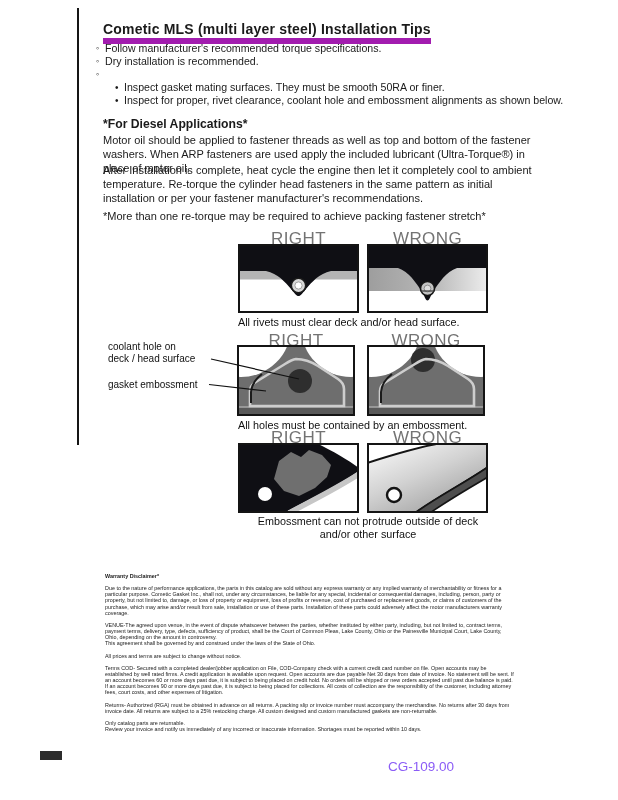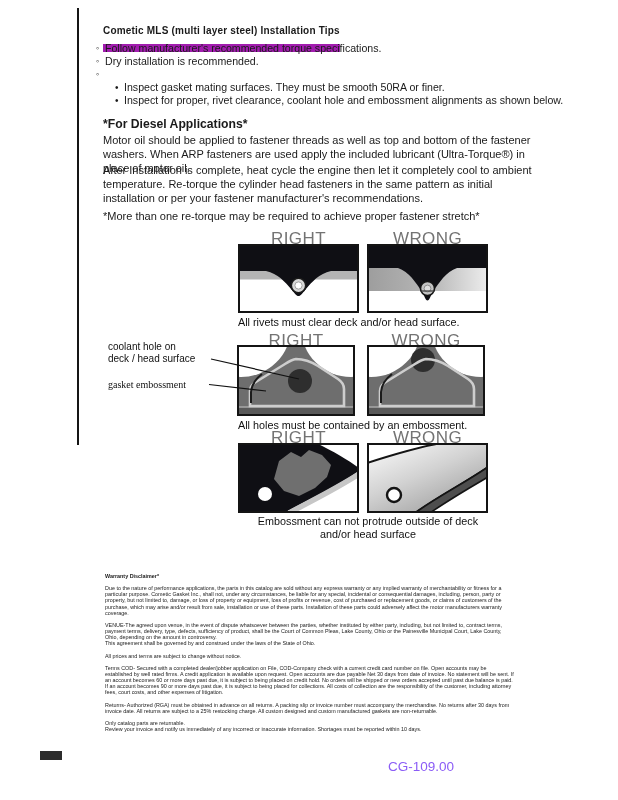--- a/index.html
+++ b/index.html
@@ -3,22 +3,22 @@
 <meta charset="utf-8">
 <style>
   html,body{margin:0;padding:0;background:#e8e8e8;}
   .page{
     position:relative;width:618px;height:800px;background:#ffffff;
     font-family:"Liberation Sans",sans-serif;color:#1a1a1a;overflow:hidden;
     margin:0 auto;
   }
   .abs{position:absolute;}
   .title{
-    font-size:10px;font-weight:bold;letter-spacing:.2px;
-    border-bottom:8px solid #a21caf;padding-bottom:8px;display:inline-block;
+    font-size:14px;font-weight:bold;letter-spacing:.2px;
+    border-bottom:6px solid #a21caf;padding-bottom:1px;display:inline-block;
   }
   .bullets{font-size:10.6px;line-height:13px;}
   .b-row{display:flex;}
   .b-mark{width:9px;flex:0 0 9px;font-size:9px;line-height:13px;}
   .sb-row{display:flex;padding-left:19px;}
   .sb-mark{width:9px;flex:0 0 9px;font-size:10px;line-height:13px;}
   .h2{font-size:12.2px;font-weight:bold;}
   .body-par{font-size:11px;line-height:14.2px;width:434px;}
   .dlabel{font-size:17px;letter-spacing:.4px;text-align:center;width:121px;color:#737373;}
   .caption{font-size:10.8px;line-height:12.5px;color:#111;text-align:center;}
@@ -62,21 +62,21 @@
     </div>
     <div class="sb-row">
       <span class="sb-mark">•</span>
       <span>Inspect for proper, rivet clearance, coolant hole and embossment alignments as shown below.</span>
     </div>
   </div>
 
   <div class="abs h2" style="left:103px;top:117px;">*For Diesel Applications*</div>
   <div class="abs body-par" style="left:103px;top:133px;">Motor oil should be applied to fastener threads as well as top and bottom of the fastener washers. When ARP fasteners are used apply the included lubricant (Ultra-Torque®) in place of motor oil.</div>
   <div class="abs body-par" style="left:103px;top:163px;">After Installation is complete, heat cycle the engine then let it completely cool to ambient temperature. Re-torque the cylinder head fasteners in the same pattern as initial installation or per your fastener manufacturer's recommendations.</div>
-  <div class="abs body-par" style="left:103px;top:209px;">*More than one re-torque may be required to achieve proper fastener stretch*</div>
+  <div class="abs body-par" style="left:103px;top:209px;">*More than one re-torque may be required to achieve packing fastener stretch*</div>
 
   <div class="abs dlabel" style="left:238px;top:229px;">RIGHT</div>
   <div class="abs dlabel" style="left:367px;top:229px;">WRONG</div>
 
   <svg class="panel" style="left:238px;top:244px;" width="121" height="69" viewBox="0 0 121 69">
     <rect width="121" height="69" fill="#ffffff"></rect>
     <rect y="27" width="121" height="8.5" fill="#b4b4b4"></rect>
     <path d="M0,0 H121 V27 H93 C81,29.5 74,38 68,45 C64,49.8 62.8,52 60.5,52 C58.2,52 57,49.8 53,45 C47,38 40,29.5 28,27 H0 Z" fill="#0f0f14"></path>
     <circle cx="60.5" cy="41.5" r="7.2" fill="#d8d8d8" stroke="#1a1a1a" stroke-width="1.6"></circle>
     <circle cx="60.5" cy="41.5" r="3.6" fill="#ffffff" stroke="#8f8f8f" stroke-width="0.8"></circle>
@@ -102,21 +102,21 @@
 
   <div class="abs caption" style="left:238px;top:316px;">All rivets must clear deck and/or head surface.</div>
 
   <div class="abs dlabel" style="left:237px;top:331px;width:118px;">RIGHT</div>
   <div class="abs dlabel" style="left:367px;top:331px;width:118px;">WRONG</div>
 
   <div class="abs sidelabel" style="left:108px;top:341px;width:103px;">
     <div>coolant hole on</div>
     <div>deck / head surface</div>
   </div>
-  <div class="abs sidelabel" style="left:108px;top:379px;width:99px;font-family:Liberation Serif, serif;">gasket embossment</div>
+  <div class="abs sidelabel" style="left:108px;top:379px;width:99px;">gasket embossment</div>
 
   <svg class="panel" style="left:237px;top:345px;" width="118" height="71" viewBox="0 0 118 71">
     <rect width="118" height="71" fill="#6e6e6e"></rect>
     <circle cx="4" cy="-18" r="50" fill="#ffffff"></circle>
     <circle cx="114" cy="-18" r="50" fill="#ffffff"></circle>
     <rect y="62" width="118" height="9" fill="#595959"></rect>
     <line x1="0" y1="62" x2="118" y2="62" stroke="#a8a8a8" stroke-width="1.4"></line>
     <path d="M13,61 V46 Q13,41 18,37.5 L48,19 Q55,14.5 59,14 Q70,14 81,21 L101,34 Q107,38 107,44 V61 Z" fill="none" stroke="#cdcdcd" stroke-width="2.6"></path>
     <path d="M25,29 Q15,36.5 14,47 L14,58" fill="none" stroke="#1b1b1b" stroke-width="2"></path>
     <circle cx="63" cy="36" r="12" fill="#2e2e2e"></circle>
@@ -161,21 +161,21 @@
     <path d="M0,20 C28,11 52,4 74,0 H121 V24 C96,41 70,54 48,70 H0 Z" fill="url(#bandGrad)" stroke="#141414" stroke-width="2"></path>
     <path d="M121,24 C96,41 70,54 48,70 H63 C83,56 103,44.5 121,34 Z" fill="#4e4e4e"></path>
     <path d="M121,24 C96,41 70,54 48,70" stroke="#141414" stroke-width="1.6" fill="none"></path>
     <path d="M121,34 C103,44.5 83,56 63,70" stroke="#141414" stroke-width="1.6" fill="none"></path>
     <circle cx="27" cy="52" r="7" fill="#ffffff" stroke="#141414" stroke-width="2.4"></circle>
     <rect x="1" y="1" width="119" height="68" fill="none" stroke="#141414" stroke-width="2"></rect>
   </svg>
 
   <div class="abs caption" style="left:238px;top:515px;width:260px;">
     <div>Embossment can not protrude outside of deck</div>
-    <div>and/or head surface</div>
+    <div>and/or other surface</div>
   </div>
 
   <svg class="abs" style="left:0;top:0;pointer-events:none;" width="618" height="800">
     <line x1="211" y1="359" x2="299" y2="379" stroke="#111" stroke-width="1.2"></line>
     <line x1="209" y1="384.5" x2="266" y2="391" stroke="#111" stroke-width="1.2"></line>
   </svg>
 
   <div class="abs fine" style="left:105px;top:573px;">
     <p><b>Warranty Disclaimer*</b></p>
     <p>Due to the nature of performance applications, the parts in this catalog are sold without any express warranty or any implied warranty of merchantability or fitness for a particular purpose.  Cometic Gasket Inc., shall not, under any circumstances, be liable for any special, incidental or consequential damages, including, person, party or property, but not limited to, damage, or loss of property or equipment, loss of profits or revenue, cost of purchased or replacement goods, or claims of customers of the purchase, which may arise and/or result from sale, installation or use of these parts.  Installation of these parts could adversely affect the motor manufacturers warranty coverage.</p>

